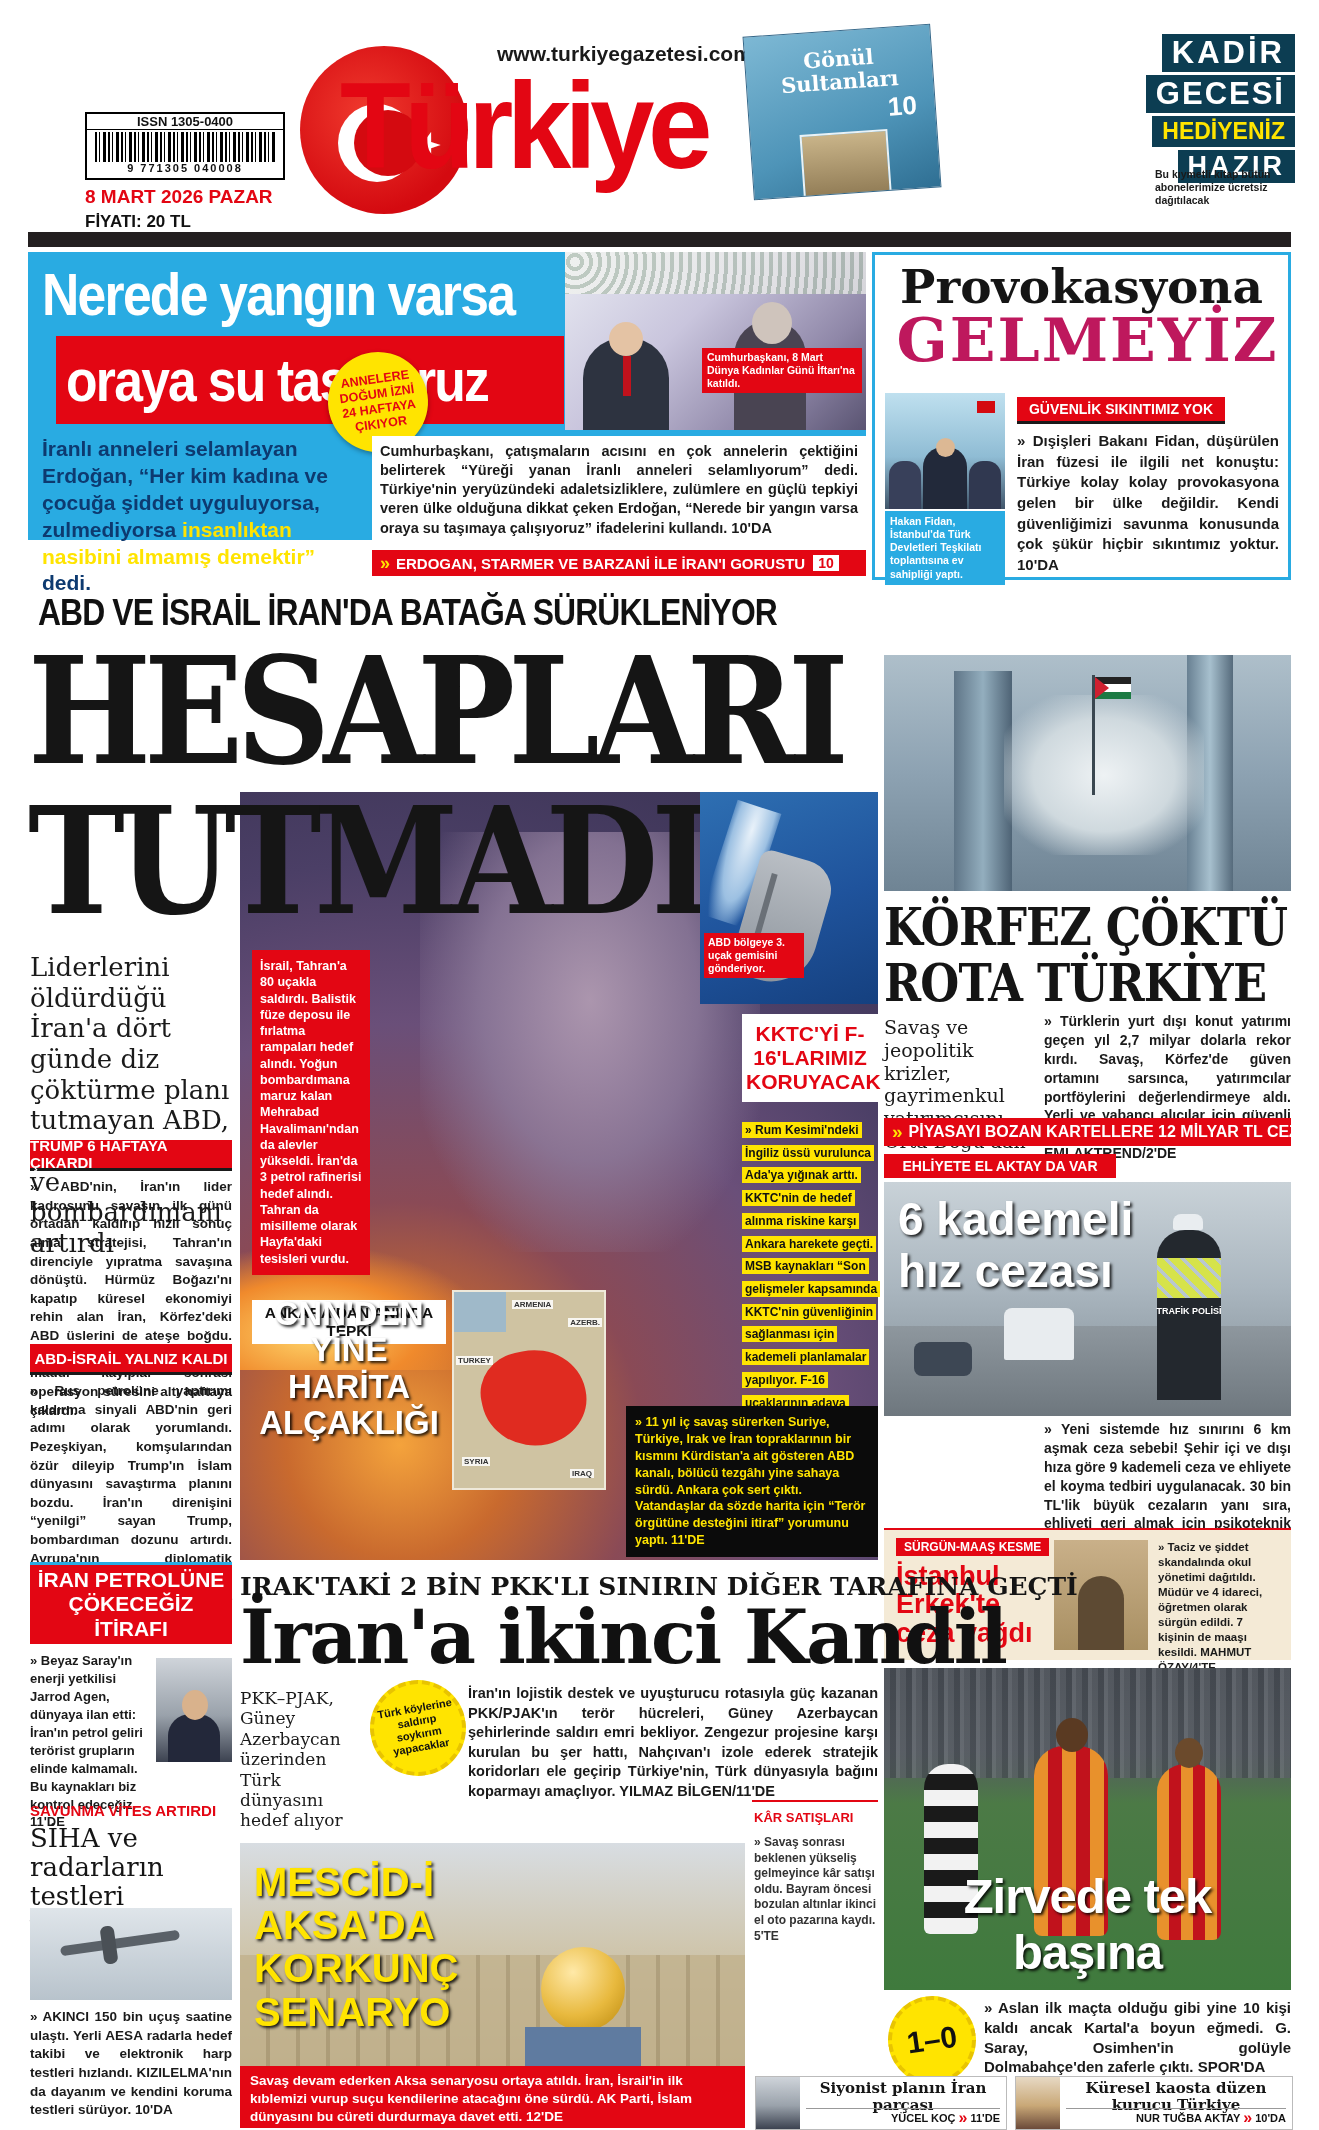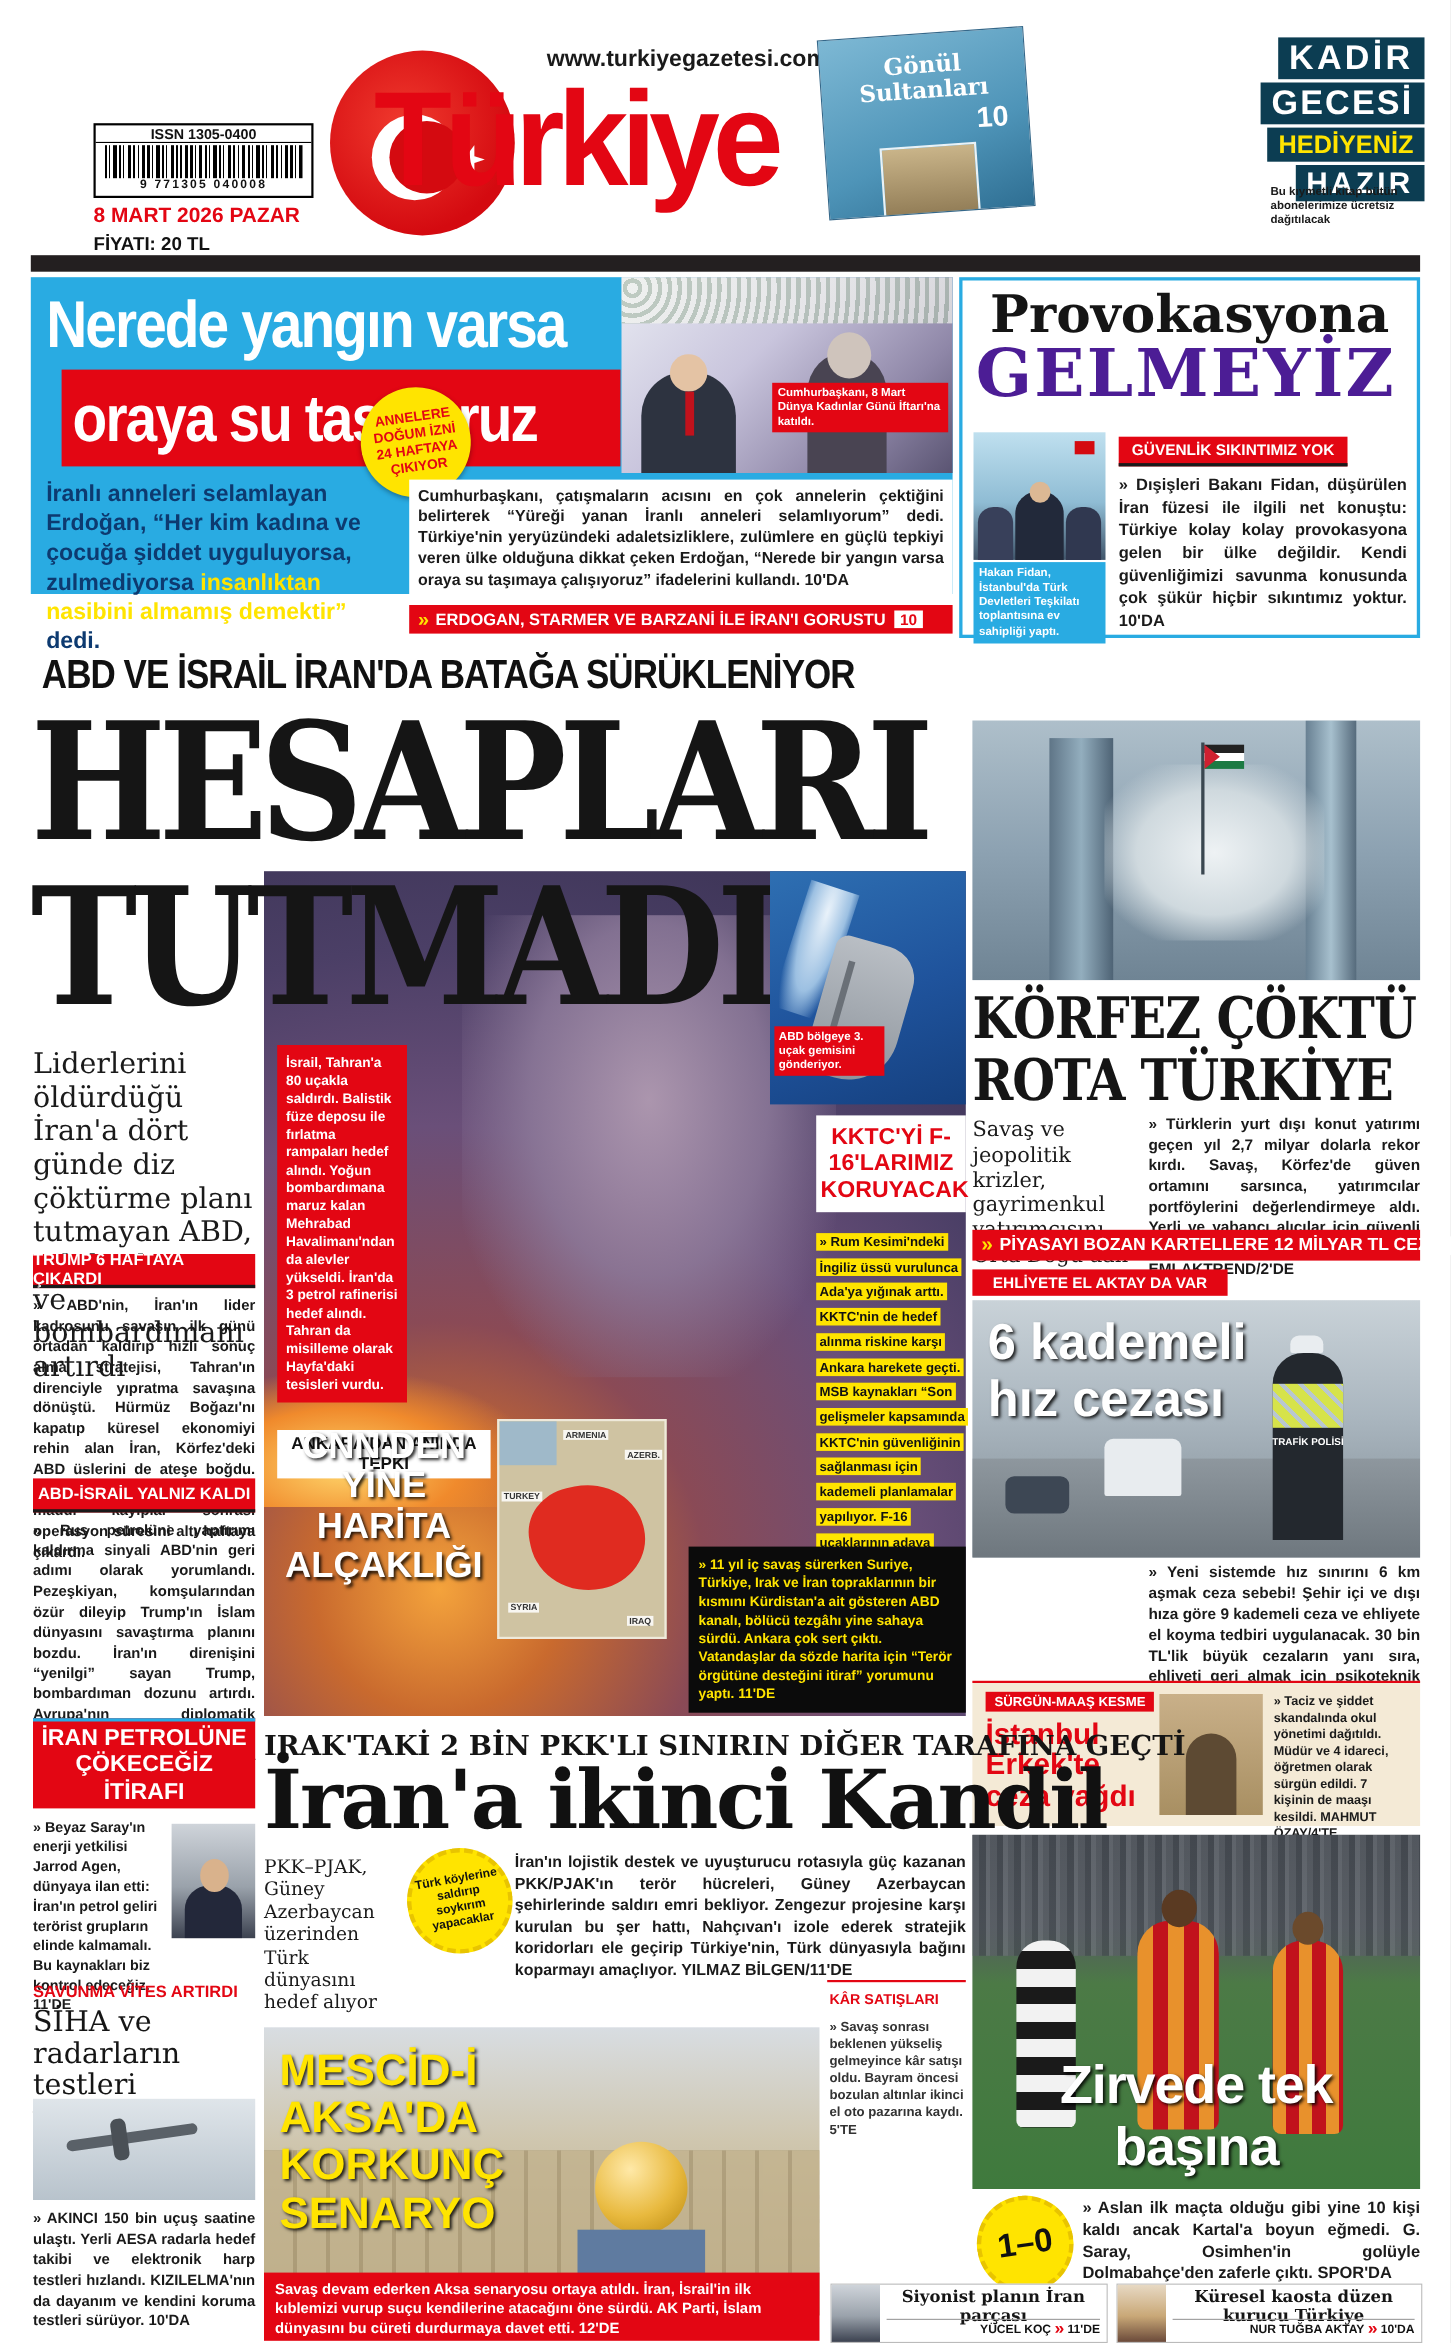--- a/index.html
+++ b/index.html
@@ -87,21 +87,21 @@
     </div>
     <div class="abs redbox" style="left:344px;top:298px;width:494px;height:26px;display:flex;align-items:center;padding:0 8px;box-sizing:border-box;">
       <span class="chev" style="font-size:18px;margin-right:6px;">»</span>
       <span style="font-weight:bold;font-size:15px;white-space:nowrap;">ERDOGAN, STARMER VE BARZANİ İLE İRAN'I GORUSTU</span>
       <span class="pagebox" style="font-size:14px;">10</span>
     </div>
   </div>
 
   <div class="abs" style="left:872px;top:252px;width:419px;height:328px;border:3px solid #29abe2;box-sizing:border-box;background:#fff;">
     <div class="serif" style="text-align:center;font-weight:bold;font-size:47px;margin-top:8px;line-height:1;color:#151515;">Provokasyona</div>
-    <div class="serif" style="font-weight:900;font-size:60px;line-height:1;letter-spacing:2px;color:#4c1d95;margin-left:12px;">GELMEYİZ</div>
+    <div class="serif" style="text-align:center;font-weight:900;font-size:60px;line-height:1;letter-spacing:2px;color:#be185d;margin-left:12px;">GELMEYİZ</div>
     <div class="ph" style="left:10px;top:138px;width:120px;height:116px;background:linear-gradient(180deg,#bfe0ef 0%,#8fbcd4 55%,#41566b 100%);">
       <div style="position:absolute;left:38px;bottom:0;width:44px;height:62px;border-radius:20px 20px 0 0;background:#22293a;"></div>
       <div style="position:absolute;left:51px;bottom:52px;width:19px;height:19px;border-radius:50%;background:#dcb894;"></div>
       <div style="position:absolute;left:4px;bottom:0;width:32px;height:48px;border-radius:14px 14px 0 0;background:#38405a;"></div>
       <div style="position:absolute;right:4px;bottom:0;width:32px;height:48px;border-radius:14px 14px 0 0;background:#303850;"></div>
       <div style="position:absolute;right:10px;top:8px;width:18px;height:12px;background:#d40a10;"></div>
     </div>
     <div style="position:absolute;left:10px;top:256px;width:120px;background:#29abe2;color:#fff;font-weight:bold;font-size:10.5px;line-height:1.25;padding:4px 5px;box-sizing:border-box;">Hakan Fidan, İstanbul'da Türk Devletleri Teşkilatı toplantısına ev sahipliği yaptı.</div>
     <div class="label" style="position:absolute;left:142px;top:142px;width:208px;height:24px;font-size:14px;">GÜVENLİK SIKINTIMIZ YOK</div>
     <div class="justify" style="position:absolute;left:142px;top:176px;width:262px;font-size:15px;font-weight:600;line-height:1.38;color:#1a1a1a;">» Dışişleri Bakanı Fidan, düşürülen İran füzesi ile ilgili net konuştu: Türkiye kolay kolay provokasyona gelen bir ülke değildir. Kendi güvenliğimizi savunma konusunda çok şükür hiçbir sıkıntımız yoktur. 10'DA</div>

